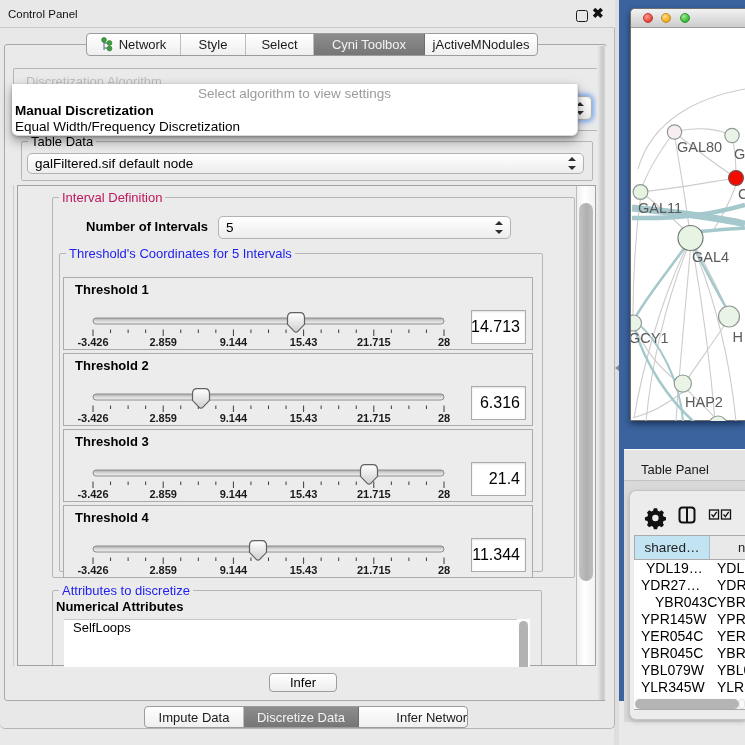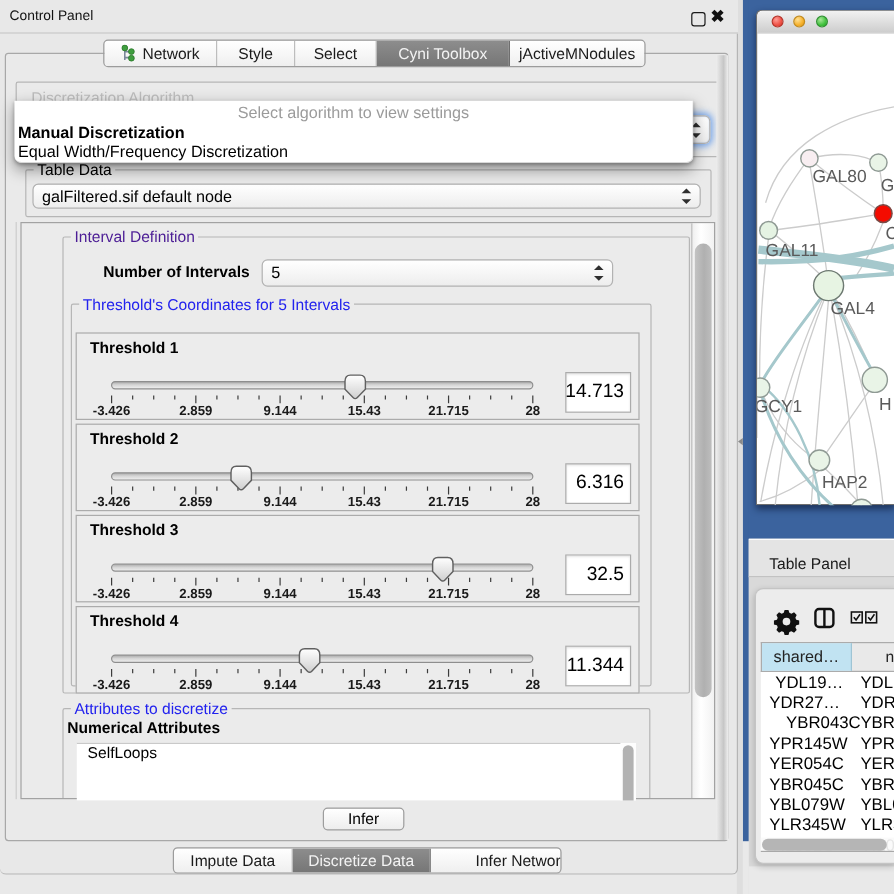--- a/index.html
+++ b/index.html
@@ -234,21 +234,21 @@
       <span class="gtitle">Table Data</span>
     </div>
     <div class="abs combo" style="left:27px; top:153px; width:557px; height:21px;">galFiltered.sif default node<div class="arr"></div></div>
 
     <div class="abs" id="scrollpane">
       <div id="vsb">
           <div class="thumb"></div>
         </div>
 
       <div class="abs group" style="left:34px; top:11px; width:523px; height:381px;">
-        <span class="gtitle" style="color:#4c1d95; background:#ebebeb;">Interval Definition</span>
+        <span class="gtitle" style="color:#be185d; background:#ebebeb;">Interval Definition</span>
       </div>
       <div class="abs" style="left:68px; top:33px; font-weight:bold;">Number of Intervals</div>
       <div class="abs combo" style="left:200px; top:30px; width:293px; height:23px;">5<div class="arr"></div></div>
 
       <div class="abs group" style="left:41px; top:67px; width:484px; height:319px;">
         <span class="gtitle" style="color:#2222ee; background:#ebebeb;">Threshold's Coordinates for 5 Intervals</span>
       </div>
 
       <div class="abs group" style="left:34px; top:404px; width:490px; height:100px;">
         <span class="gtitle" style="color:#2222ee; background:#ebebeb;">Attributes to discretize</span>
@@ -346,21 +346,21 @@
           <text x="99.20" y="68" text-anchor="middle" font-size="11" font-weight="bold" fill="#1a1a1a" font-family="Liberation Sans">2.859</text>
           <text x="169.40" y="68" text-anchor="middle" font-size="11" font-weight="bold" fill="#1a1a1a" font-family="Liberation Sans">9.144</text>
           <text x="239.60" y="68" text-anchor="middle" font-size="11" font-weight="bold" fill="#1a1a1a" font-family="Liberation Sans">15.43</text>
           <text x="309.80" y="68" text-anchor="middle" font-size="11" font-weight="bold" fill="#1a1a1a" font-family="Liberation Sans">21.715</text>
           <text x="380.00" y="68" text-anchor="middle" font-size="11" font-weight="bold" fill="#1a1a1a" font-family="Liberation Sans">28</text>
           <path d="M -8.5,6 Q -8.5,0.8 -4,0.8 L 4,0.8 Q 8.5,0.8 8.5,6 L 8.5,12.5 L 1.8,19.5 Q 0,21.3 -1.8,19.5 L -8.5,12.5 Z" transform="translate(137,33.8)" fill="url(#thtp2)" stroke="#606060" stroke-width="1.2"></path>
         </svg>
       </div>
     <div class="abs tpanel" style="top:417px;" id="tp3">
         <span class="tl">Threshold 3</span>
-        <div class="vbox">32.5</div>
+        <div class="vbox">21.4</div>
         <svg width="470" height="73" style="position:absolute;left:0;top:0;">
           <defs>
             <linearGradient id="trktp3" x1="0" y1="0" x2="0" y2="1">
               <stop offset="0" stop-color="#a8a8a8"></stop>
               <stop offset="0.45" stop-color="#d5d5d5"></stop>
               <stop offset="1" stop-color="#f1f1f1"></stop>
             </linearGradient>
             <linearGradient id="thtp3" x1="0" y1="0" x2="0" y2="1">
               <stop offset="0" stop-color="#ffffff"></stop>
               <stop offset="1" stop-color="#cfcfcf"></stop>

